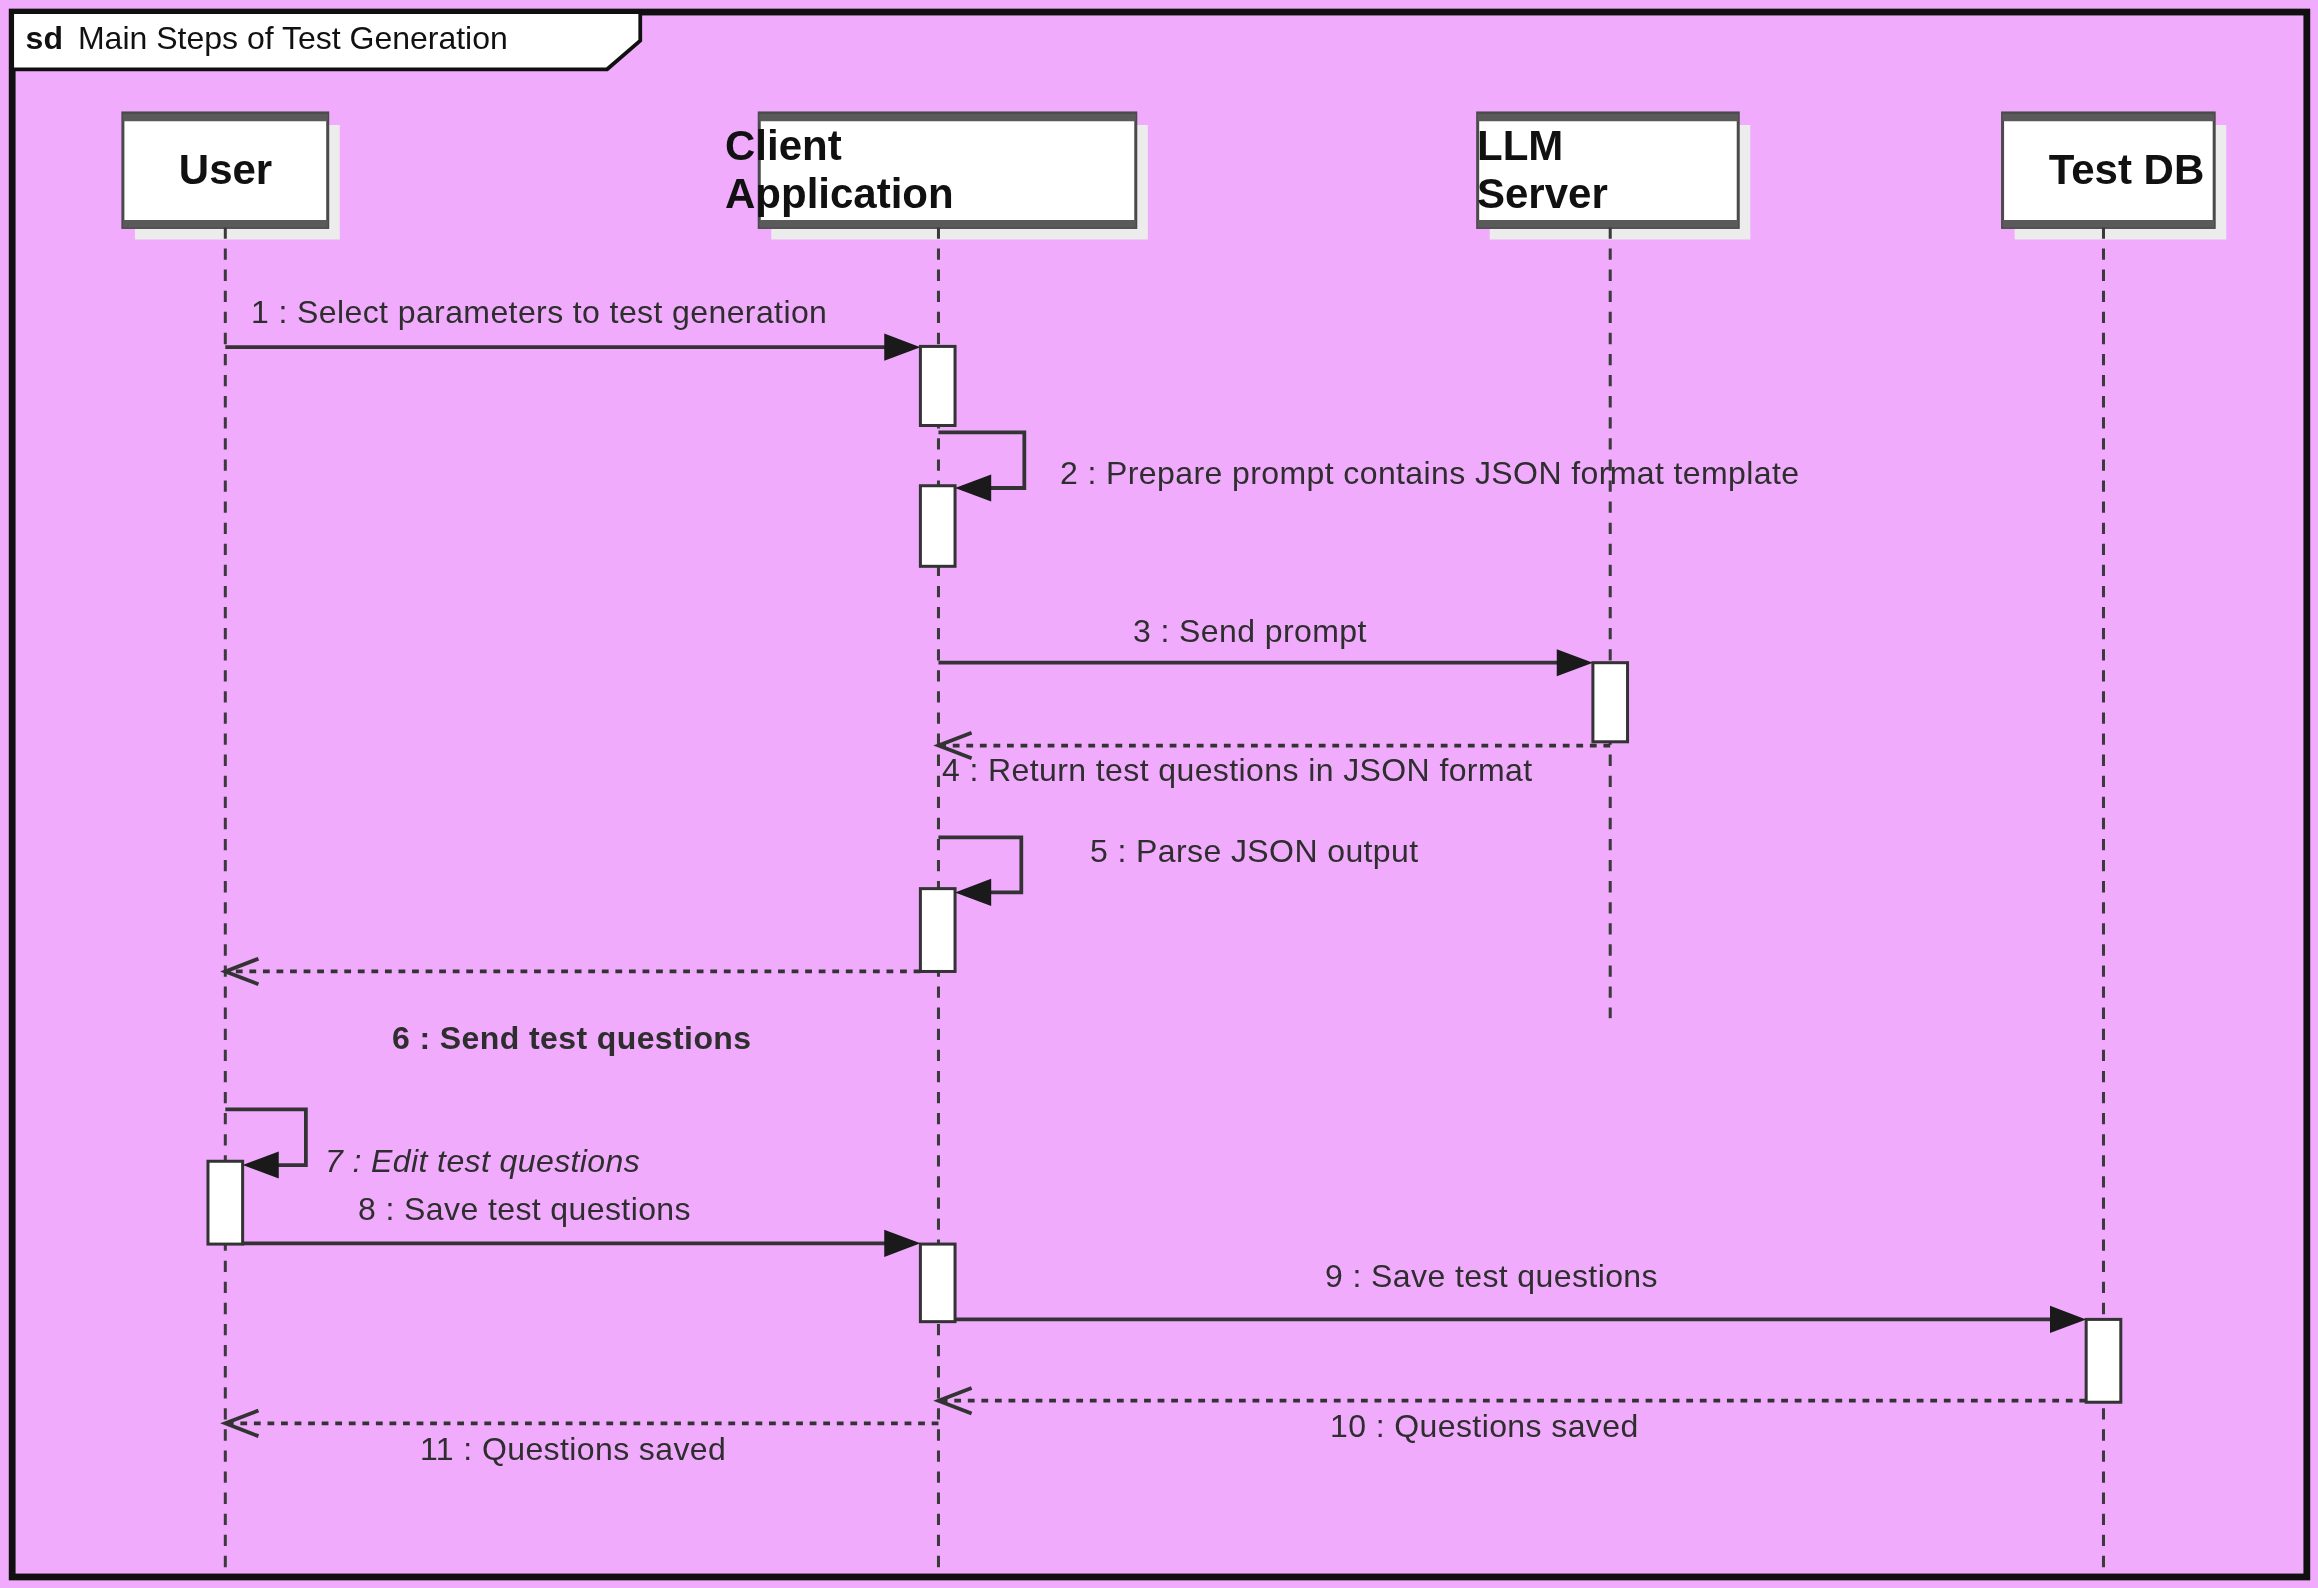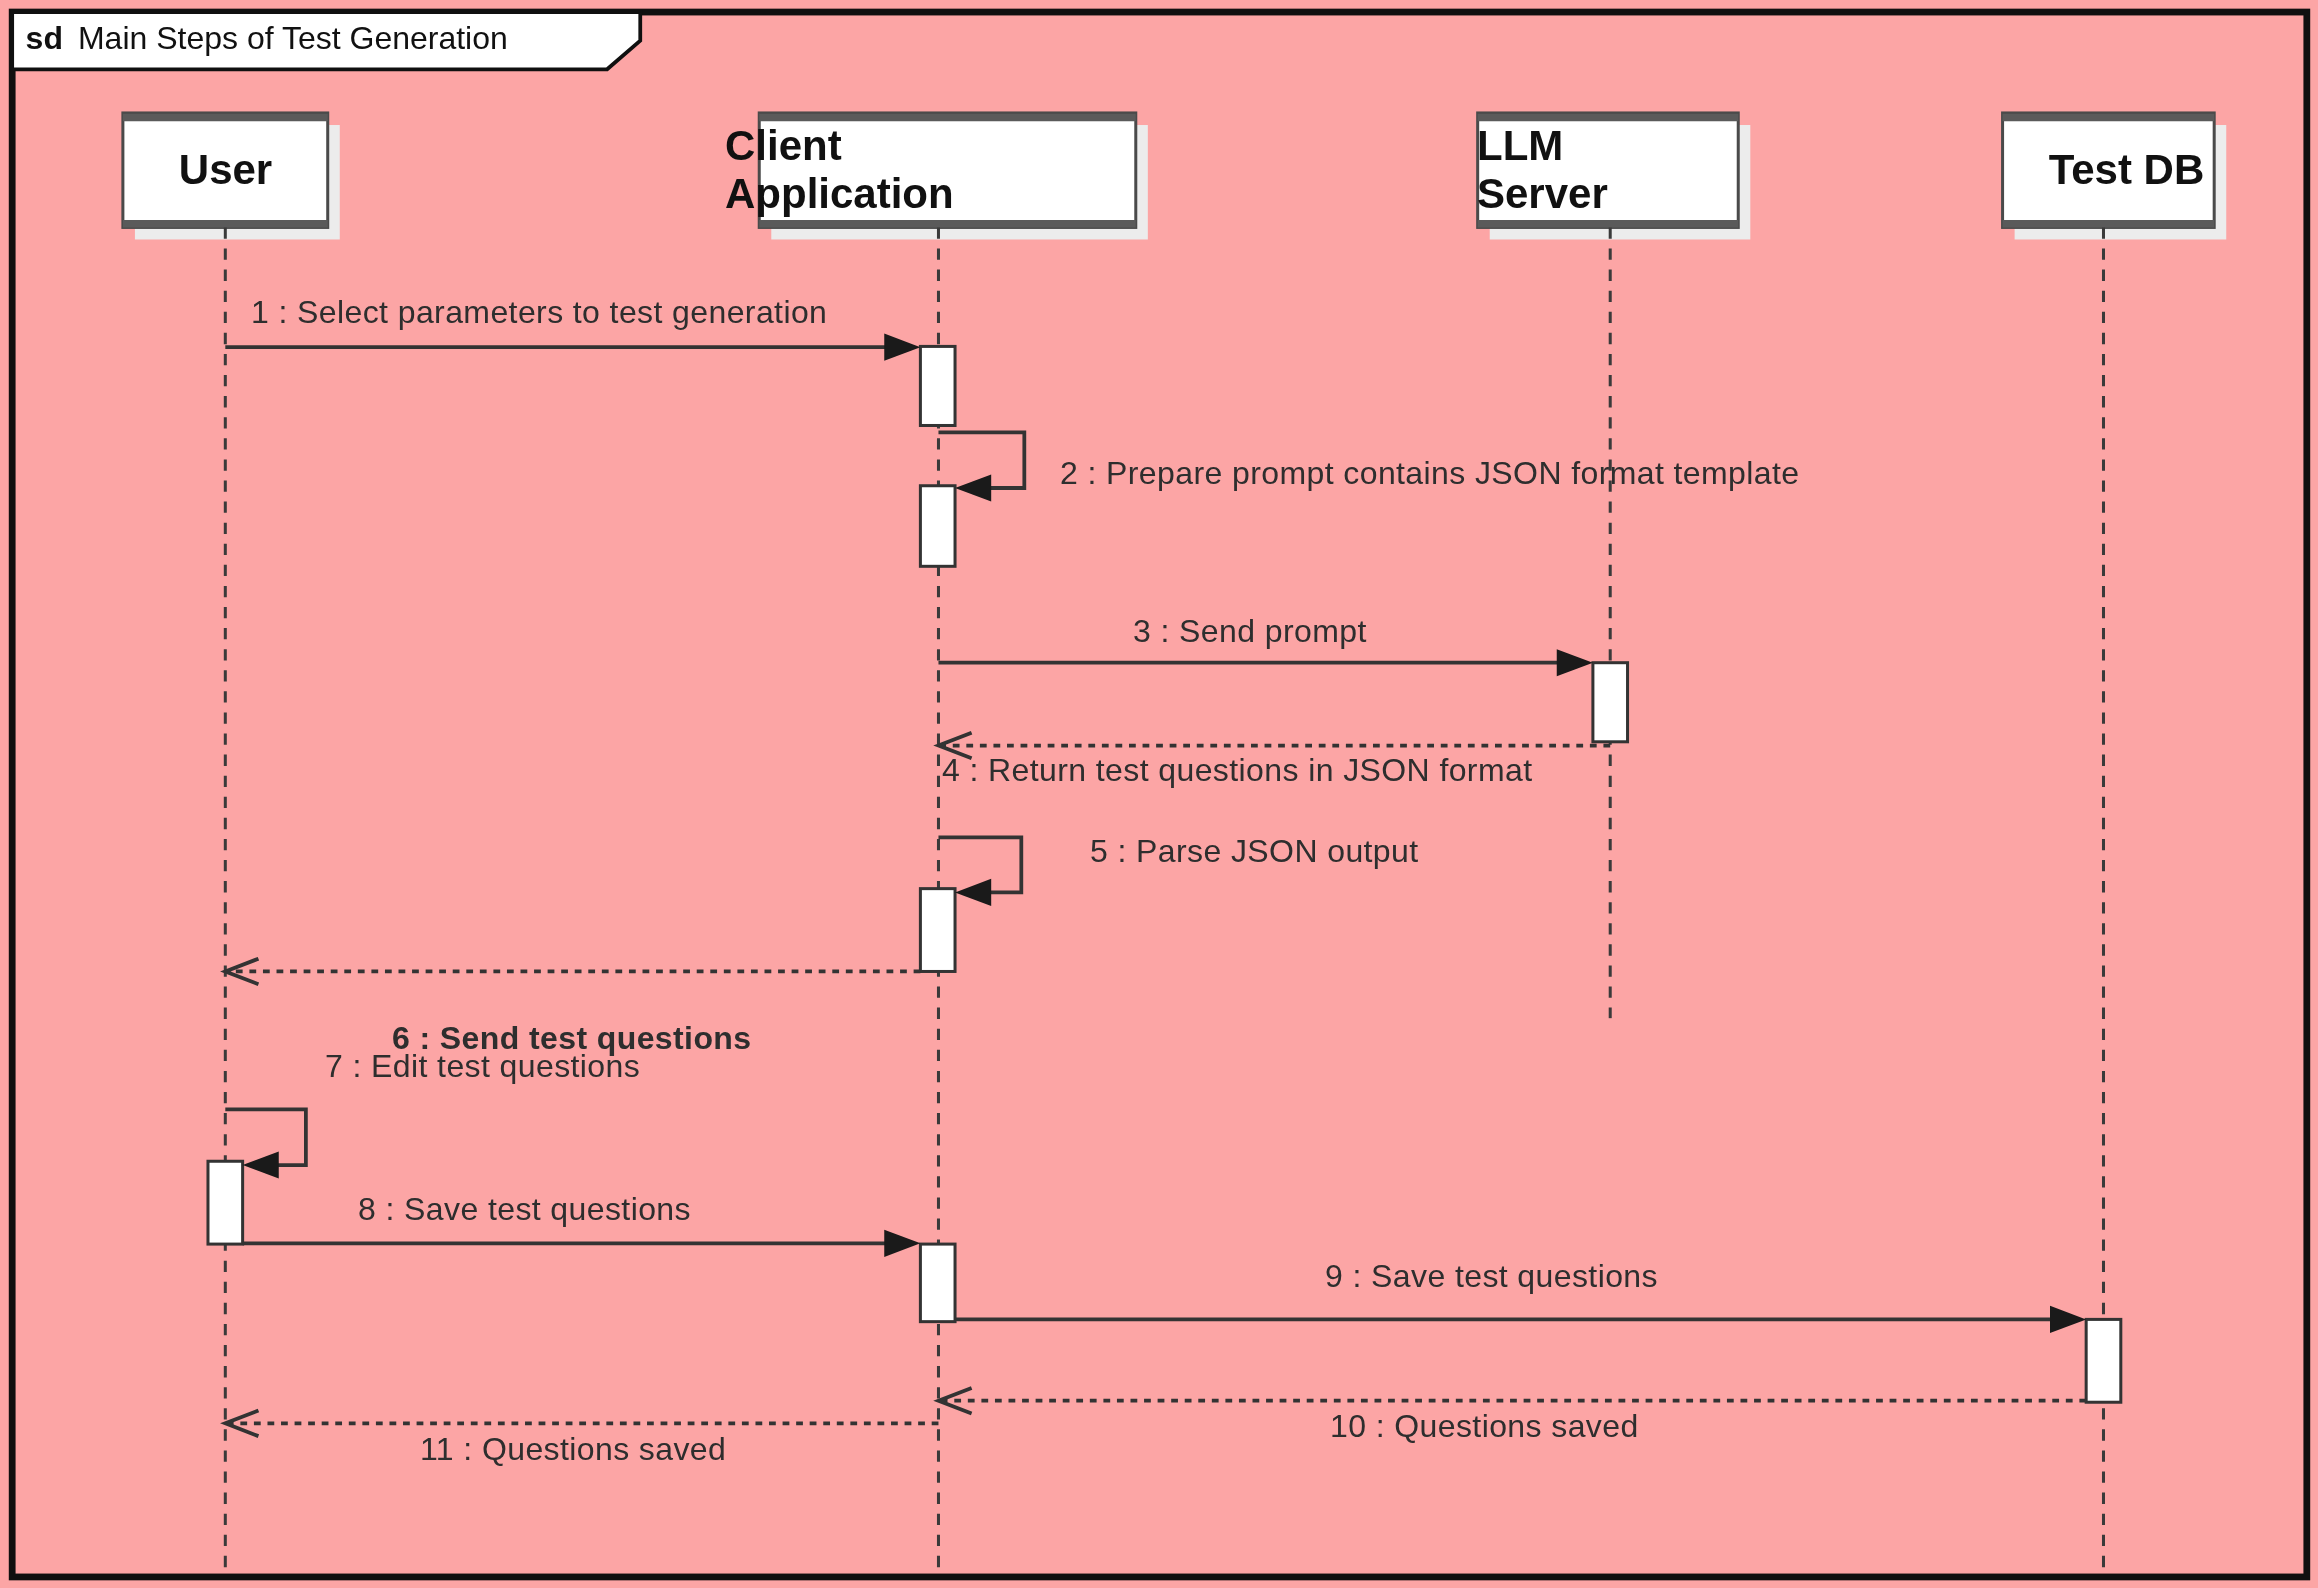--- a/index.html
+++ b/index.html
@@ -1,20 +1,20 @@
 <!DOCTYPE html>
 <html style="font-size:12px"><head>
 <meta charset="utf-8">
 <style>
   html, body { margin: 0; padding: 0; background: #ffffff; }
   .stage {
     position: relative;
     width: 2319px;
     height: 1589px;
-    background: #fca5a5;
+    background: #f0abfc;
     font-family: "Liberation Sans", sans-serif;
     overflow: hidden;
   }
   svg.layer {
     position: absolute;
     left: 0; top: 0;
     width: 2319px; height: 1589px;
   }
   .msg-label {
     position: absolute;
@@ -153,20 +153,20 @@
   <div class="pname" style="left:725px; top:113px; width:323px; height:114px;">Client Application</div>
   <div class="pname" style="left:1477px; top:113px; width:224px; height:114px;">LLM Server</div>
   <div class="pname" style="left:2002px; top:113px; width:249px; height:114px;">Test DB</div>
 
   <div class="msg-label" style="left:251px;  top:294px;">1 : Select parameters to test generation</div>
   <div class="msg-label" style="left:1060px; top:455px;">2 : Prepare prompt contains JSON format template</div>
   <div class="msg-label" style="left:1133px; top:613px;">3 : Send prompt</div>
   <div class="msg-label" style="left:942px; top:752px;">4 : Return test questions in JSON format</div>
   <div class="msg-label" style="left:1090px; top:833px;">5 : Parse JSON output</div>
   <div class="msg-label" style="left:392px;  top:1020px;font-weight:bold;">6 : Send test questions</div>
-  <div class="msg-label" style="left:325px;  top:1048px;">7 : Edit test questions</div>
+  <div class="msg-label" style="left:325px;  top:1143px;font-style:italic;">7 : Edit test questions</div>
   <div class="msg-label" style="left:358px;  top:1191px;">8 : Save test questions</div>
   <div class="msg-label" style="left:1325px; top:1258px;">9 : Save test questions</div>
   <div class="msg-label" style="left:1330px; top:1408px;">10 : Questions saved</div>
   <div class="msg-label" style="left:420px;  top:1431px;">11 : Questions saved</div>
 
 </div>
 
 
 </body></html>

